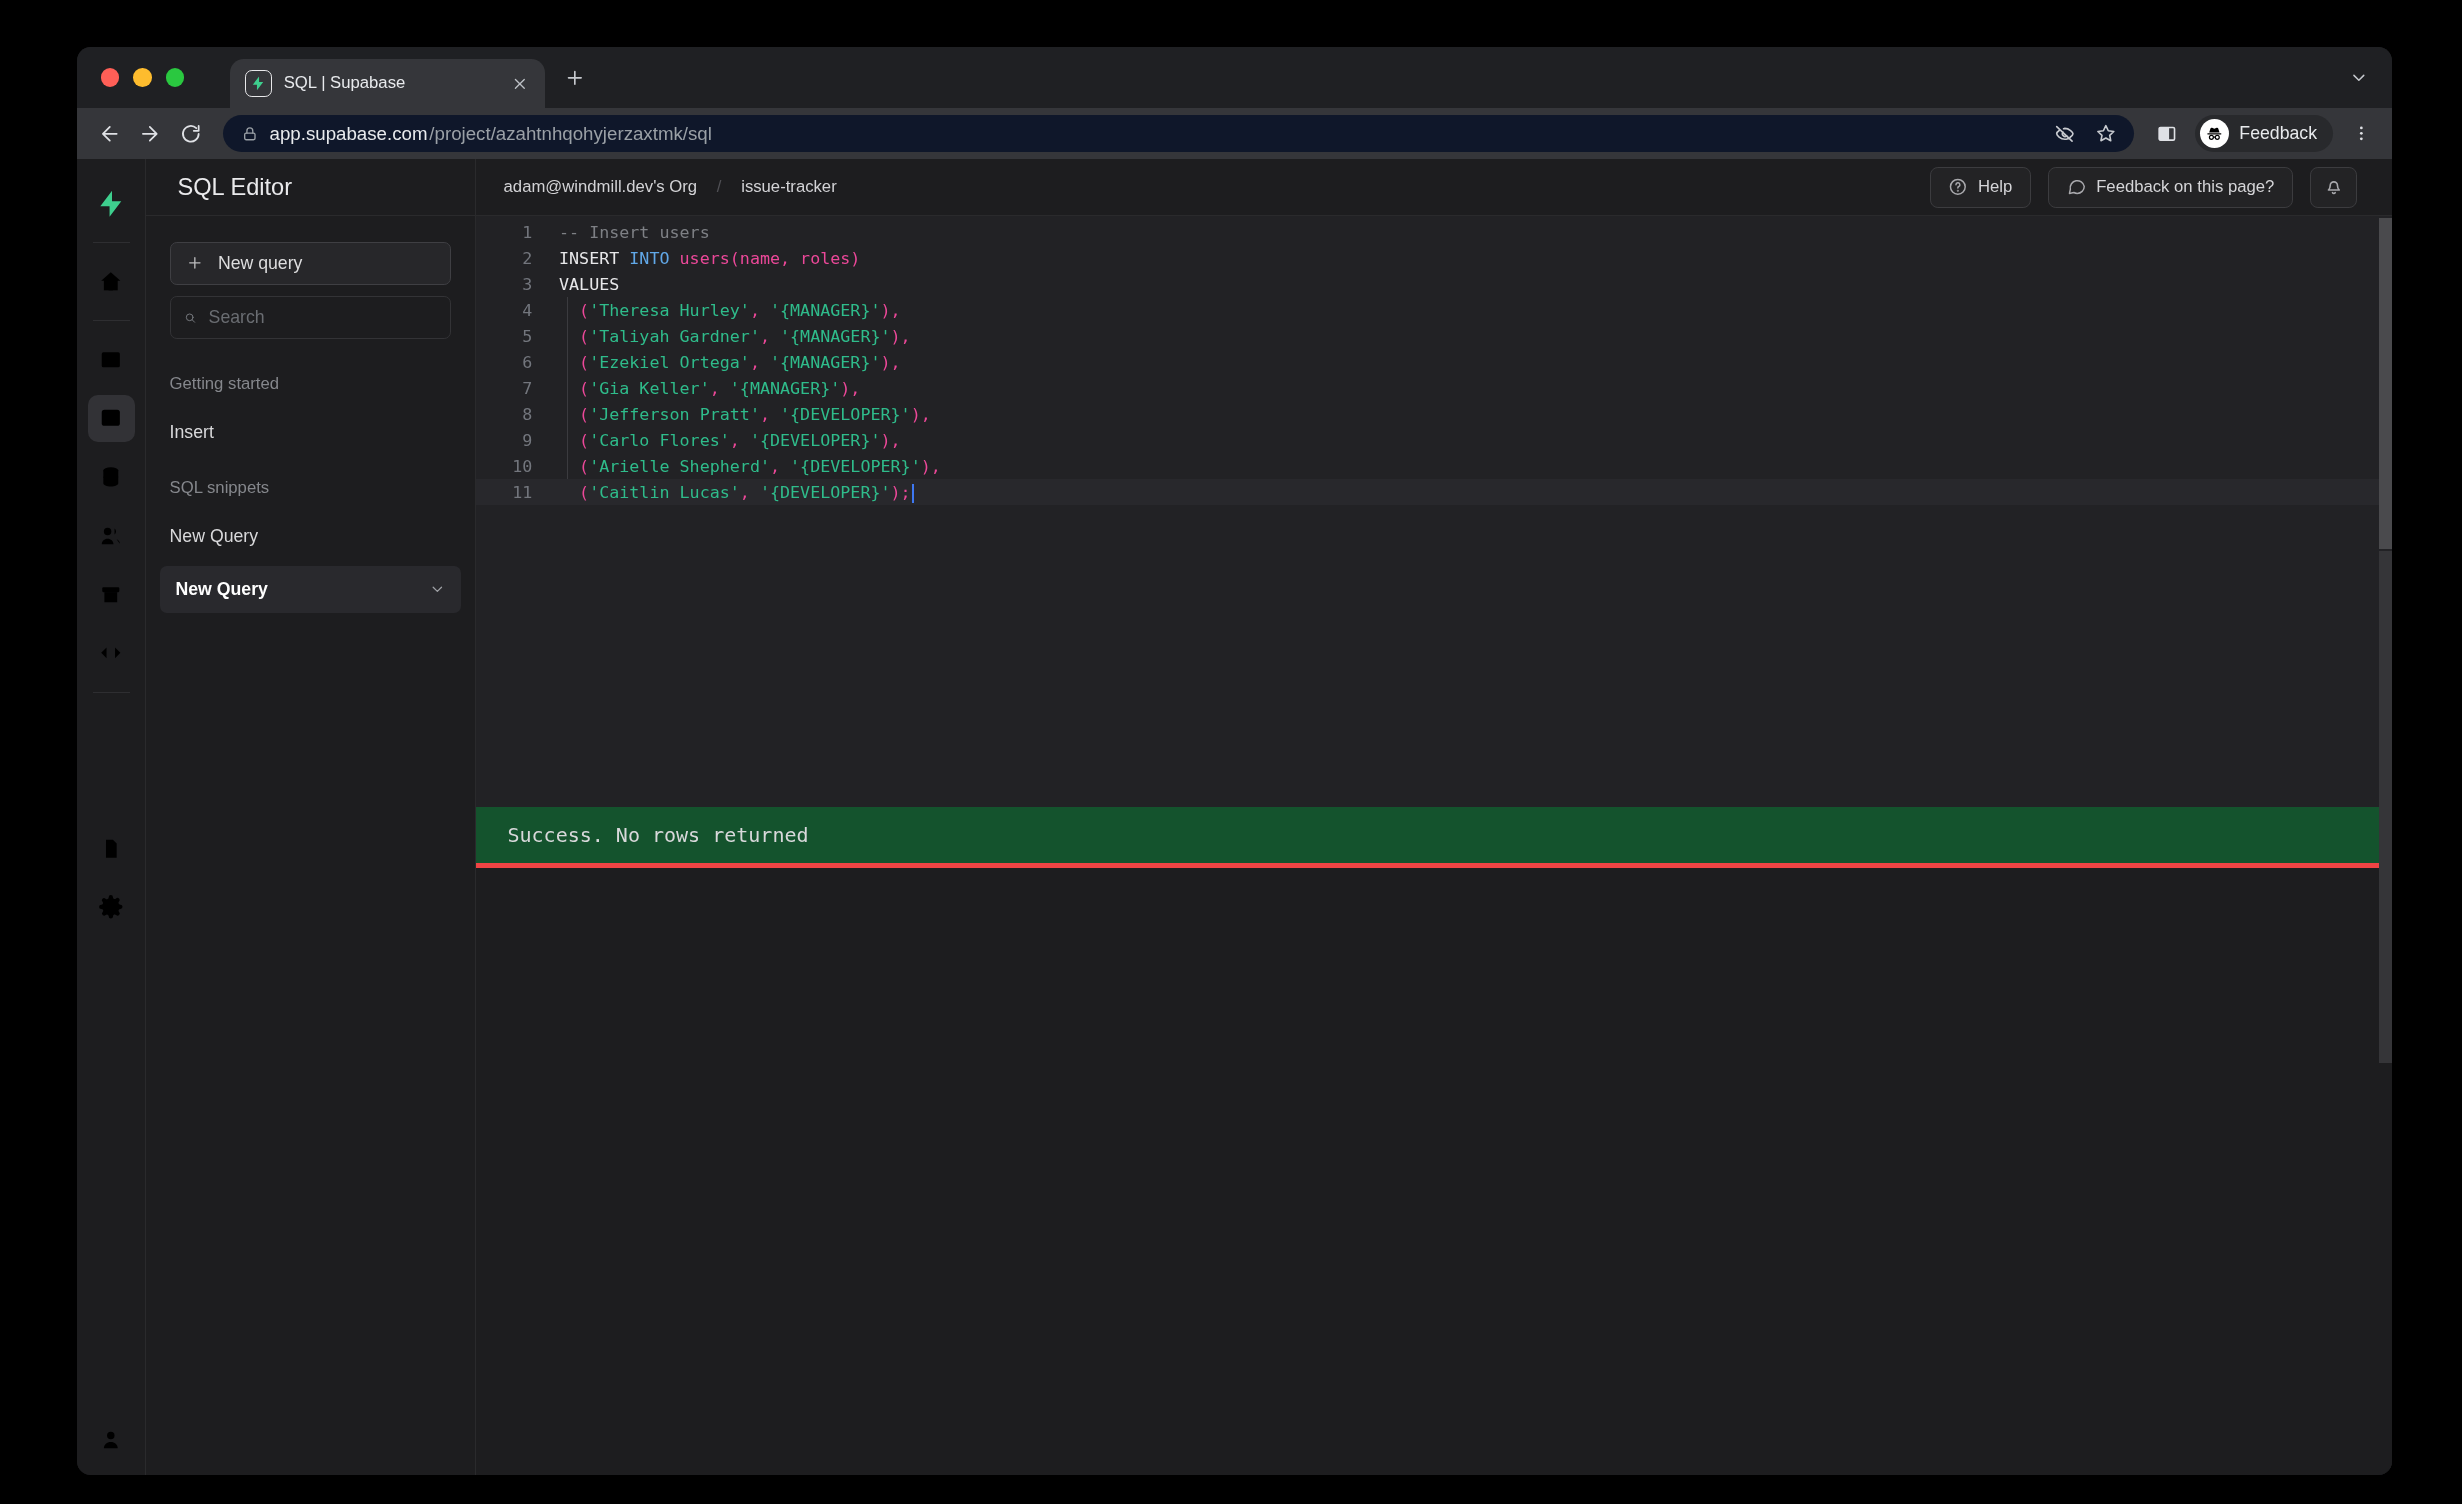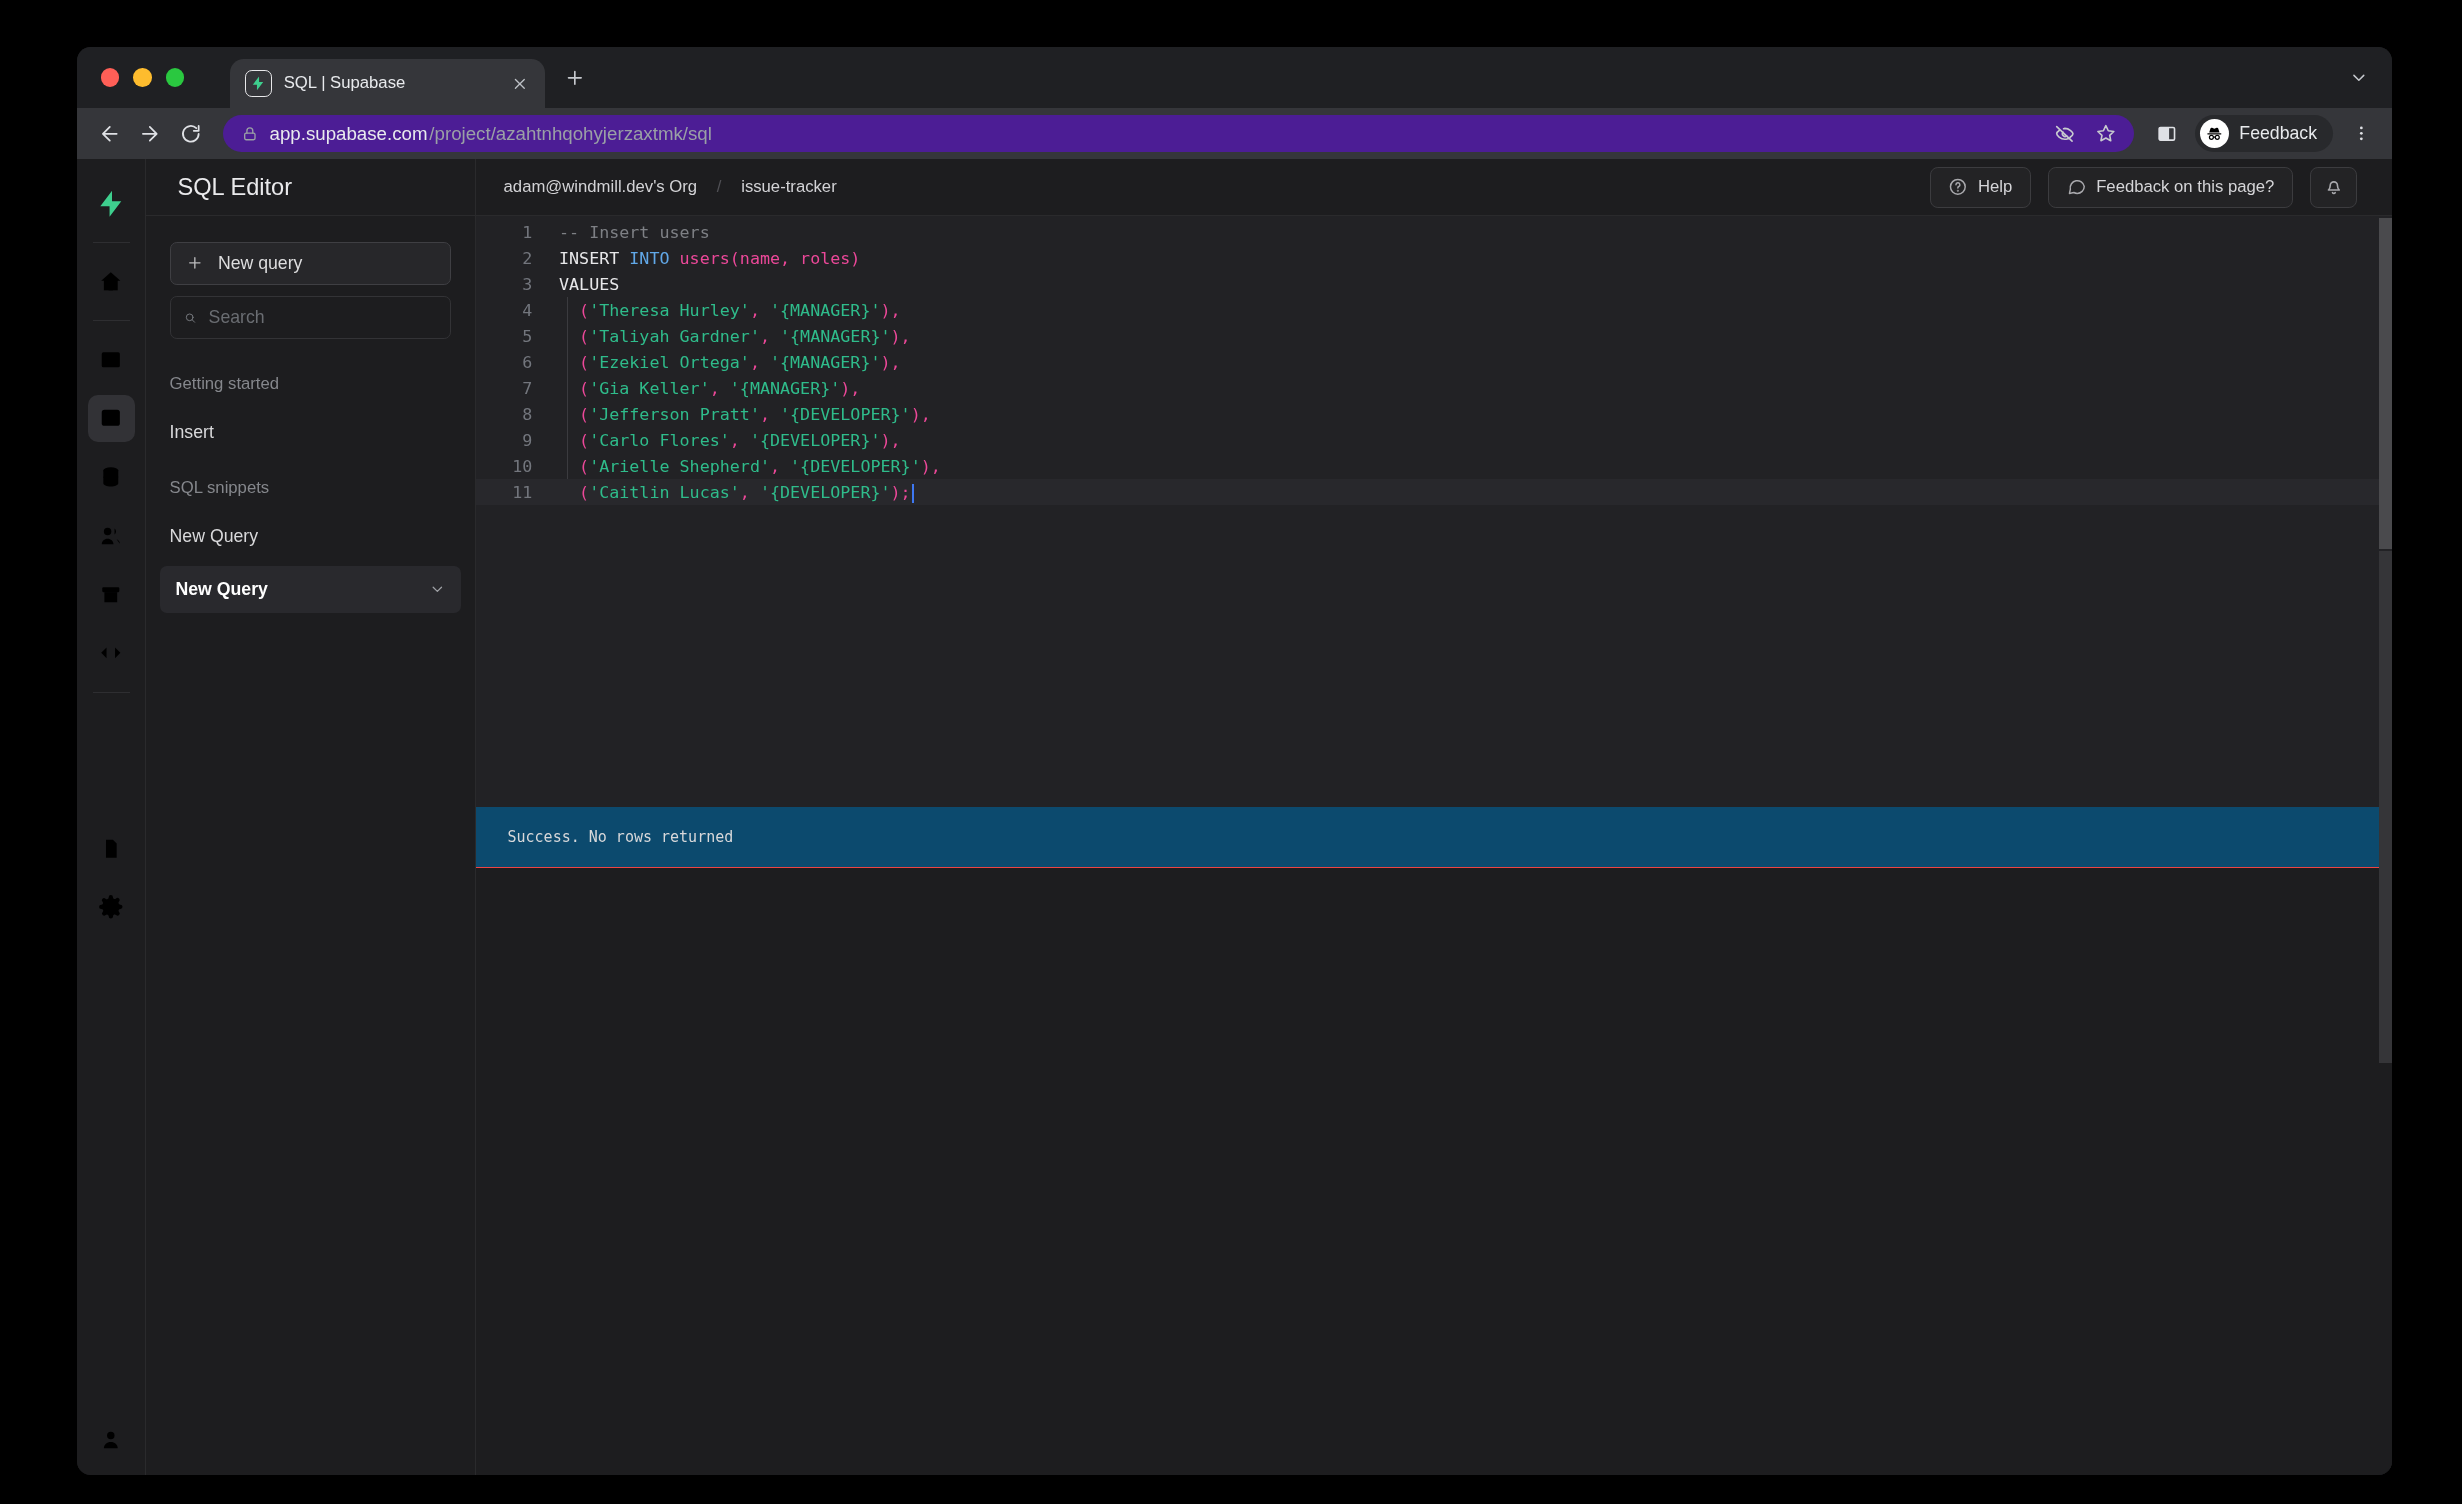--- a/index.html
+++ b/index.html
@@ -16,21 +16,21 @@
   .favicon svg{width:16.7px;height:16.7px}
   .tab-title{flex:1;color:#e8eaed;font-size:16.7px;white-space:nowrap;overflow:hidden}
   .icon{display:inline-flex;align-items:center;justify-content:center}
   .icon svg{width:100%;height:100%;fill:none;stroke:currentColor;stroke-width:1.8;stroke-linecap:round;stroke-linejoin:round}
   .tab-close{width:17.7px;height:17.7px;color:#bdc1c6}
   .newtab{width:21.7px;height:21.7px;color:#c6c9ce;margin-left:19.7px}
   .tabsearch{width:19.7px;height:19.7px;color:#c6c9ce;margin-left:auto;margin-right:23.6px}
   .toolbar{height:51px;background:#35363a;display:flex;align-items:center;padding:0 15.8px;gap:7.9px;flex-shrink:0}
   .navbtn{width:33px;height:33px;color:#dfe1e5}
   .navbtn svg{width:23.6px;height:23.6px}
-  .urlbar{flex:1;height:37px;background:#4c1d95;border-radius:18.7px;display:flex;align-items:center;padding:0 17.7px;gap:10.8px;margin:0 7.9px}
+  .urlbar{flex:1;height:37px;background:#0f172a;border-radius:18.7px;display:flex;align-items:center;padding:0 17.7px;gap:10.8px;margin:0 7.9px}
   .lock{width:17.7px;height:17.7px;color:#9aa0a6}
   .url-host{color:#e8eaed;font-size:18.7px}
   .url-path{color:#9aa0a6;font-size:18.7px}
   .url-actions{margin-left:auto;display:flex;align-items:center;gap:19.7px}
   .url-actions .icon{width:21.7px;height:21.7px;color:#c7cacf}
   .sidepanel-btn{width:33px;height:33px;color:#dfe1e5}
   .sidepanel-btn svg{width:21.7px;height:21.7px}
   .incog{height:37px;background:#28292c;border-radius:18.7px;display:flex;align-items:center;gap:9.9px;padding:0 15.8px 0 4.9px;margin-left:3.9px}
   .spycircle{width:29.6px;height:29.6px;background:#fff;border-radius:50%;display:flex;align-items:center;justify-content:center}
   .spycircle svg{width:20.7px;height:20.7px}
@@ -82,21 +82,21 @@
   .tok-cm{color:#7e8085}.tok-kw{color:#e8e8ea}.tok-kw2{color:#61a8e8}.tok-pl{color:#ec4899}.tok-str{color:#2fbc8b}
   .cursor{display:inline-block;width:2.5px;height:18.7px;background:#3e78f2;vertical-align:middle;margin-left:1px}
   .resultsbar{height:59px;background:#18181b;border-top:1px solid #2b2b2e;display:flex;align-items:center;flex-shrink:0}
   .rb-left{display:flex;align-items:center;gap:11.8px;padding-left:29.6px;color:#e2e2e4;font-size:16.7px}
   .rb-left .icon{width:15.8px;height:15.8px;color:#9a9a9e}
   .rb-right{margin-left:auto;display:flex;align-items:center;gap:37px;padding-right:41px}
   .rb-check{width:21.7px;height:21.7px;color:#3ecf8e;stroke-width:2.2}
   .rb-heart{width:20.7px;height:20.7px;color:#8e8e93}
   .rb-chev{width:16.7px;height:16.7px;color:#98989d}
   .run-label{color:#f2f2f3;font-size:16.7px;letter-spacing:0.5px}
-  .successrow{height:61px;background:#0c4a6e;border-bottom:1px solid #ef4444;display:flex;align-items:center;padding-left:31.5px;color:#d8d8da;font-family:"DejaVu Sans Mono",monospace;font-size:15px;flex-shrink:0}
+  .successrow{height:61px;background:#14532d;border-bottom:5px solid #ef4444;display:flex;align-items:center;padding-left:31.5px;color:#d8d8da;font-family:"DejaVu Sans Mono",monospace;font-size:20px;flex-shrink:0}
   .fill{flex:1;background:#1d1d1f}
   .scrollstrip{position:absolute;right:0;top:0;width:12.8px;height:100%;pointer-events:auto}
   .thumb1{position:absolute;right:0;top:2px;width:12.8px;height:331px;background:#4a4a4d}
   .thumb2{position:absolute;right:0;top:335px;width:12.8px;height:512px;background:#353538}
 </style>
 </head>
 <body>
 
 <div class="window">
 

